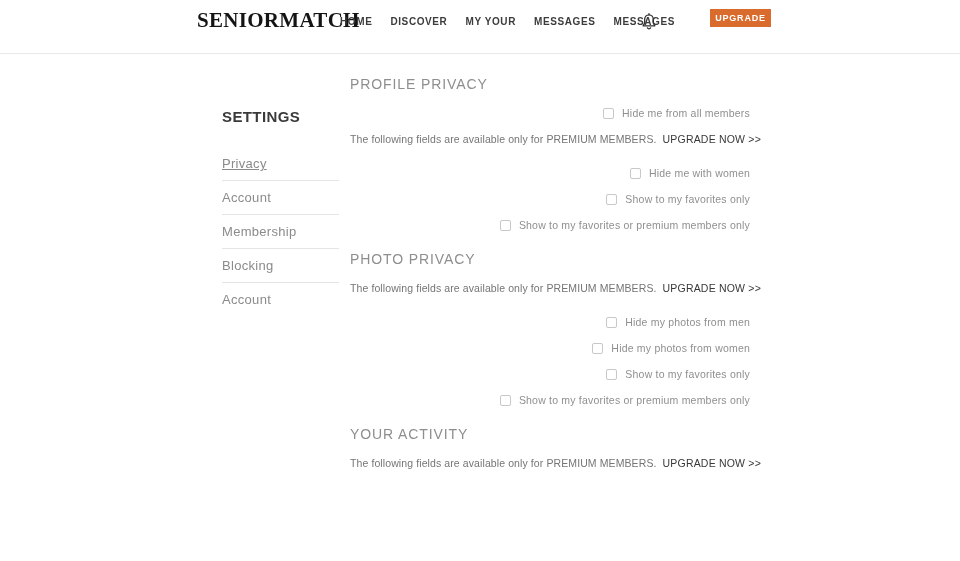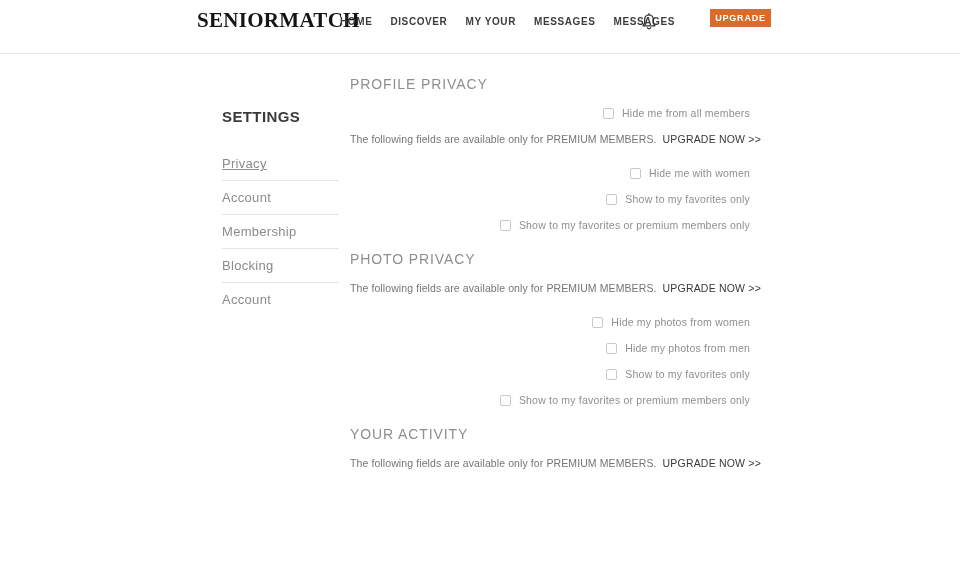--- a/index.html
+++ b/index.html
@@ -142,25 +142,25 @@
       </div>
     </section>
 
     <section class="section">
       <h2 class="section-title">PHOTO PRIVACY</h2>
 
       <p class="premium-note"><span>The following fields are available only for PREMIUM MEMBERS.</span><a class="upgrade-link">UPGRADE NOW &gt;&gt;</a></p>
 
       <div class="cb-row">
         <span class="cb"></span>
-        <span class="cb-label">Hide my photos from women</span>
+        <span class="cb-label">Hide my photos from men</span>
       </div>
       <div class="cb-row">
         <span class="cb"></span>
-        <span class="cb-label">Hide my photos from men</span>
+        <span class="cb-label">Hide my photos from women</span>
       </div>
       <div class="cb-row">
         <span class="cb"></span>
         <span class="cb-label">Show to my favorites only</span>
       </div>
       <div class="cb-row">
         <span class="cb"></span>
         <span class="cb-label">Show to my favorites or premium members only</span>
       </div>
     </section>

